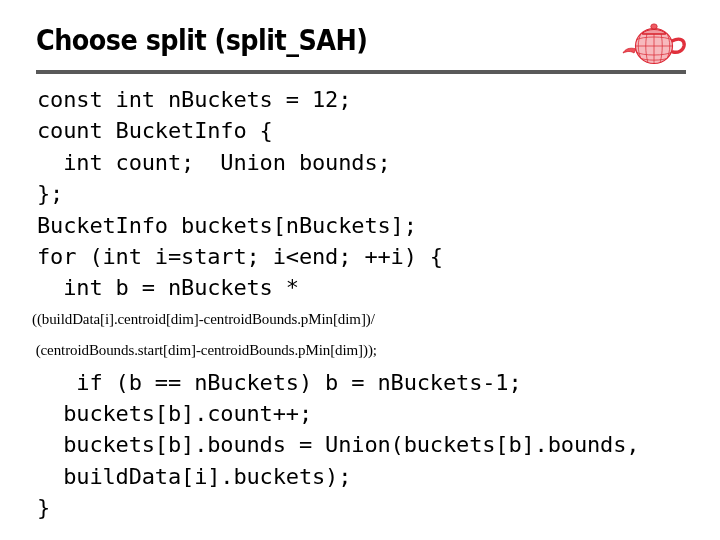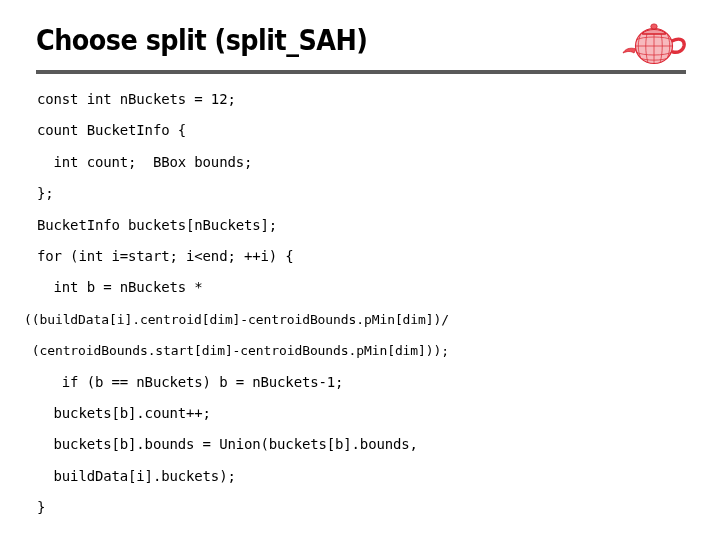--- a/index.html
+++ b/index.html
@@ -73,33 +73,34 @@
   
   .code-body {
     position: absolute;
     left: 0;
     top: 84px;
     width: 720px;
   }
 
   .code-line {
     font-family: "DejaVu Sans Mono", "Liberation Mono", monospace;
-    font-size: 14px;
+    font-size: 22px;
     line-height: 31.4px;
     color: #000000;
     white-space: pre;
     padding-left: 37px;
     letter-spacing: -0.15px;
   }
 
   .code-line.small {
-    font-size: 13px;
+    font-size: 15px;
     line-height: 31.4px;
     letter-spacing: -0.1px;
-    padding-left: 24px;
+    padding-left: 32px;
+    font-family: Liberation Serif, serif;
   }
 </style>
 </head>
 <body>
 
 <div class="slide">
 
   <div class="slide-header">
 
     <div class="slide-title">Choose split (split_SAH)</div>
@@ -138,21 +139,21 @@
 
         <ellipse cx="34" cy="10.5" rx="3.2" ry="2.6" fill="#ef5a62" stroke="#cf1f2b" stroke-width="0.8"></ellipse>
       </svg>
     </div>
 
   </div>
 
   <div class="code-body">
     <div class="code-line">const int nBuckets = 12;</div>
     <div class="code-line">count BucketInfo {</div>
-    <div class="code-line">  int count;  BBox bounds;</div>
+    <div class="code-line">  int count;  Union bounds;</div>
     <div class="code-line">};</div>
     <div class="code-line">BucketInfo buckets[nBuckets];</div>
     <div class="code-line">for (int i=start; i&lt;end; ++i) {</div>
     <div class="code-line">  int b = nBuckets *</div>
     <div class="code-line small">((buildData[i].centroid[dim]-centroidBounds.pMin[dim])/</div>
     <div class="code-line small"> (centroidBounds.start[dim]-centroidBounds.pMin[dim]));</div>
     <div class="code-line">   if (b == nBuckets) b = nBuckets-1;</div>
     <div class="code-line">  buckets[b].count++;</div>
     <div class="code-line">  buckets[b].bounds = Union(buckets[b].bounds,</div>
     <div class="code-line">  buildData[i].buckets);</div>

